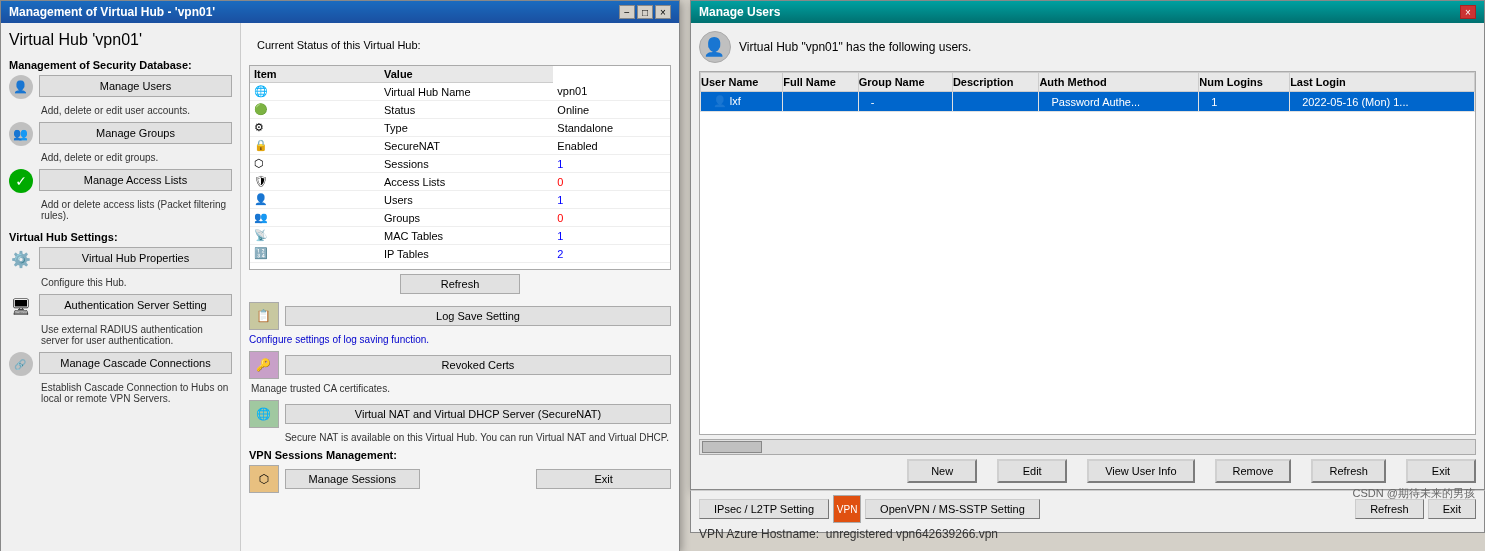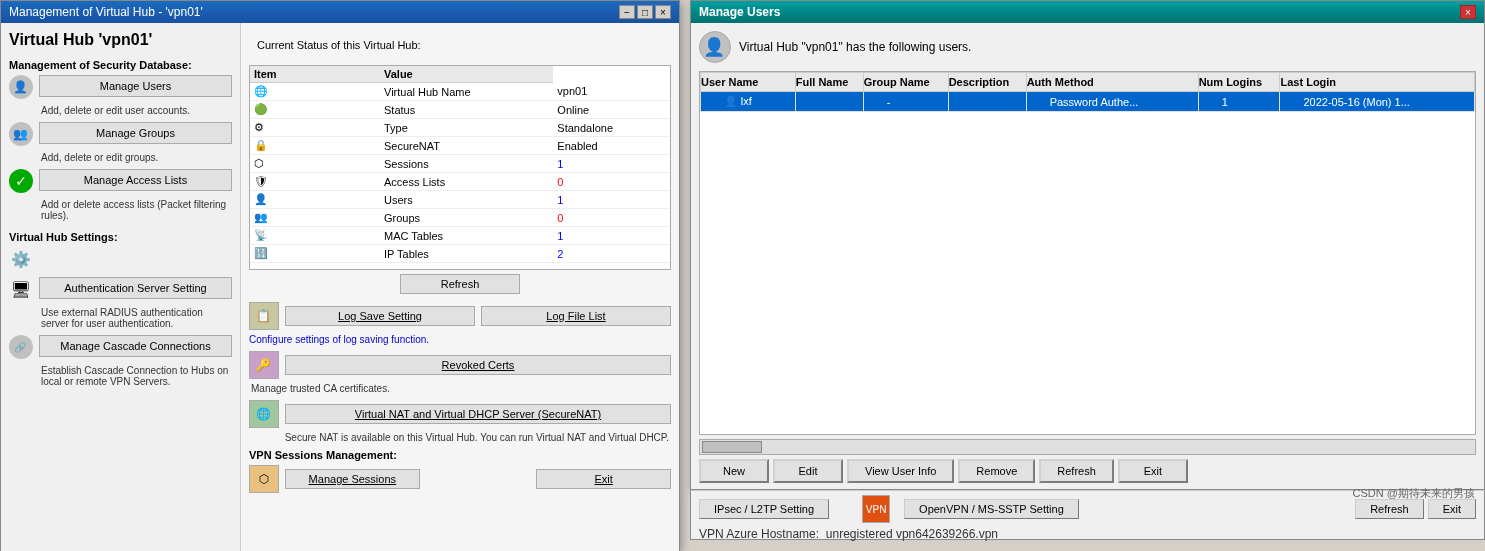--- a/index.html
+++ b/index.html
@@ -18,42 +18,42 @@
 
     .title-bar {
       background: linear-gradient(to bottom, #1a6bbf, #1a4fa0);
       color: white;
       padding: 4px 8px;
       display: flex;
       align-items: center;
       justify-content: space-between;
       height: 22px;
     }
-    .title-bar-text { font-size: 12px; font-weight: normal; }
+    .title-bar-text { font-size: 12px; font-weight: bold; }
     .title-bar-buttons { display: flex; gap: 2px; }
     .title-bar-btn {
       width: 16px; height: 14px;
       background: #d4d0c8;
       border: 1px solid #888;
       font-size: 10px;
       cursor: pointer;
       display: flex; align-items: center; justify-content: center;
     }
 
     .main-content { display: flex; height: calc(551px - 22px); }
 
     
     .left-panel {
       width: 240px;
       background: #f0f0f0;
       padding: 8px;
       overflow-y: auto;
       border-right: 1px solid #ccc;
     }
-    .left-panel h2 { font-size: 16px; font-weight: bold; margin-bottom: 4px; color: #000; }
+    .left-panel h2 { font-size: 16px; font-weight: normal; margin-bottom: 4px; color: #000; }
     .section-label { font-size: 11px; font-weight: bold; color: #000; margin: 10px 0 4px 0; }
 
     .action-block { margin-bottom: 8px; }
     .action-btn {
       width: 100%;
       padding: 4px 8px;
       background: #e1e1e1;
       border: 1px solid #aaa;
       cursor: pointer;
       text-align: center;
@@ -113,21 +113,21 @@
       cursor: pointer;
       font-size: 11px;
       min-width: 70px;
     }
 
     .refresh-btn { display: block; margin: 4px auto; padding: 3px 30px; background: #e1e1e1; border: 1px solid #aaa; cursor: pointer; font-size: 11px; }
 
     .other-settings-label { font-size: 11px; font-weight: bold; margin: 6px 0 4px 0; }
 
     .btn-row { display: flex; gap: 6px; margin-bottom: 4px; align-items: center; }
-    .btn-row .btn-standard { flex: 1; text-decoration: underline; }
+    .btn-row .btn-standard { flex: 1; }
 
     .link-text { font-size: 10px; color: #0000cc; margin-bottom: 6px; }
 
     .vpn-label { font-size: 11px; font-weight: bold; margin: 4px 0; }
 
     
     .users-window {
       position: absolute;
       left: 690px; top: 0;
       width: 795px;
@@ -171,39 +171,40 @@
     .users-table th {
       background: #e8e8e8;
       border: 1px solid #ccc;
       padding: 3px 0;
       font-size: 11px;
       text-align: left;
       position: sticky; top: 0;
     }
     .users-table td {
       border: 1px solid #e0e0e0;
-      padding: 3px 23px;
+      padding: 3px 12px;
       font-size: 11px;
     }
     .users-table tr.selected { background: #0066cc; color: white; }
     .users-table tr.selected td { color: white; }
 
     .scrollbar-h {
       height: 16px;
       background: #e0e0e0;
       border: 1px solid #aaa;
       margin-bottom: 4px;
       display: flex;
       align-items: center;
     }
     .scrollbar-thumb { width: 60px; height: 12px; background: #c0c0c0; border: 1px solid #888; margin-left: 2px; }
 
     .users-footer {
       display: flex;
-      gap: 4px;
+      gap: 20px;
+      justify-content: flex-end;
     }
     .footer-btn {
       padding: 4px 16px;
       background: #e1e1e1;
       border: 2px outset #d0d0d0;
       cursor: pointer;
       font-size: 11px;
       min-width: 70px;
       text-align: center;
     }
@@ -271,20 +272,26 @@
             <button class="action-btn">Manage Access Lists</button>
           </div>
           <div class="action-desc">Add or delete access lists (Packet filtering rules).</div>
         </div>
       </div>
 
       <div class="section-label">Virtual Hub Settings:</div>
 
       <div class="side-item">
         <div class="icon-gear">⚙️</div>
+        <div class="side-item-content">
+          <div class="action-block">
+            <button class="action-btn">Virtual Hub Properties</button>
+          </div>
+          <div class="action-desc">Configure this Hub.</div>
+        </div>
       </div>
 
       <div class="side-item">
         <div class="icon-gear">🖥</div>
         <div class="side-item-content">
           <div class="action-block">
             <button class="action-btn">Authentication Server Setting</button>
           </div>
           <div class="action-desc">Use external RADIUS authentication server for user authentication.</div>
         </div>
@@ -368,21 +375,20 @@
       </div>
 
       <div style="text-align:center; margin-bottom:8px;">
         <button class="refresh-btn btn-standard" style="padding:3px 40px;">Refresh</button>
       </div>
 
 
       <div class="btn-row">
         <div style="width:30px; height:28px; background:#c8c8a0; border:1px solid #aaa; display:flex; align-items:center; justify-content:center;">📋</div>
         <button class="btn-standard">Log Save Setting</button>
-        <button class="btn-standard">Log File List</button>
       </div>
       <div class="link-text">Configure settings of log saving function.</div>
 
       <div class="btn-row">
         <div style="width:30px; height:28px; background:#c8a0c8; border:1px solid #aaa; display:flex; align-items:center; justify-content:center;">🔑</div>
         <button class="btn-standard">Revoked Certs</button>
       </div>
       <div class="action-desc" style="margin-bottom:6px;">Manage trusted CA certificates.</div>
 
       <div class="btn-row">
@@ -450,23 +456,23 @@
       <button class="footer-btn">New</button>
       <button class="footer-btn">Edit</button>
       <button class="footer-btn">View User Info</button>
       <button class="footer-btn">Remove</button>
       <button class="footer-btn">Refresh</button>
       <button class="footer-btn">Exit</button>
     </div>
   </div>
 </div>
 
-<div style="position:absolute; left:690px; top:490px; width:795px; height:50px; background:#f0f0f0; border:1px solid #888; border-top:1px solid #ccc; display:flex; align-items:center; padding:4px 8px; gap:4px; flex-wrap:wrap;">
+<div style="position:absolute; left:690px; top:490px; width:795px; height:43px; background:#f0f0f0; border:1px solid #888; border-top:1px solid #ccc; display:flex; align-items:center; padding:4px 8px; gap:4px; flex-wrap:wrap;">
   <button class="taskbar-btn">IPsec / L2TP Setting</button>
-  <div style="display:flex;align-items:center;gap:14px;margin-left:29px;">
+  <div style="display:flex;align-items:center;gap:4px;">
     <div style="width:28px;height:28px;background:#e05010;border:1px solid #aaa;display:flex;align-items:center;justify-content:center;font-size:10px;color:white;">VPN</div>
     <button class="taskbar-btn">OpenVPN / MS-SSTP Setting</button>
   </div>
   <div style="flex:1;"></div>
   <button class="taskbar-btn">Refresh</button>
   <button class="taskbar-btn">Exit</button>
   <div style="width:100%; font-size:10px; color:#333;">
     <span>VPN Azure Hostname:</span>
     <span style="margin-left:4px;">unregistered vpn642639266.vpn</span>
   </div>

